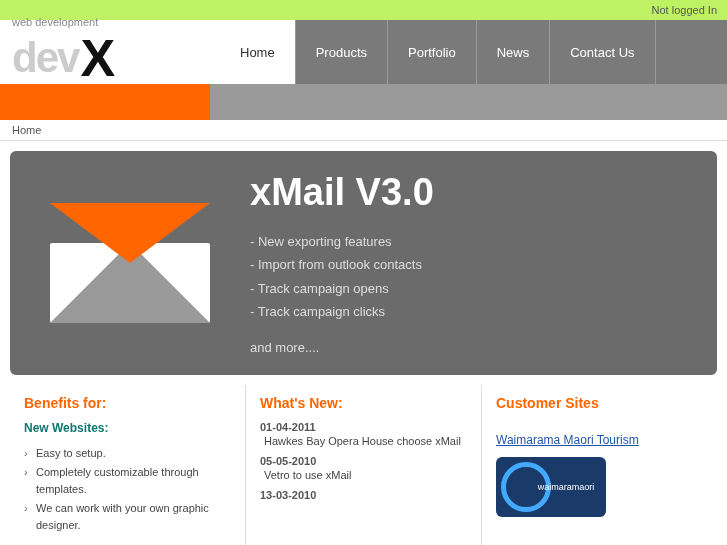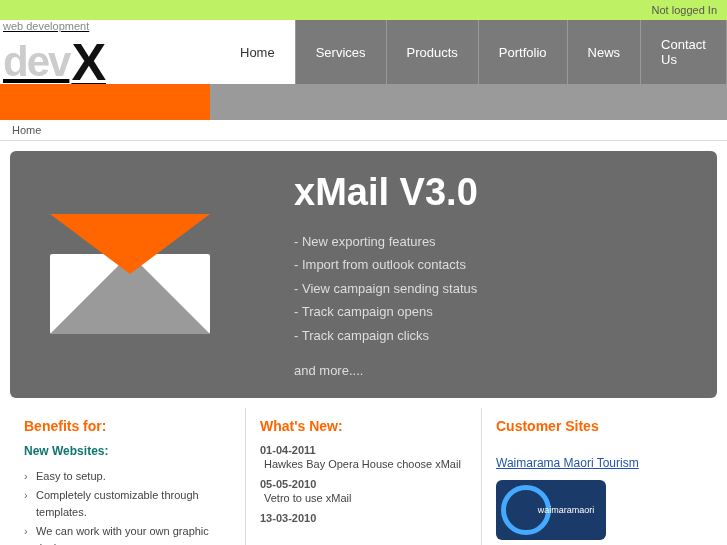--- a/index.html
+++ b/index.html
@@ -3,41 +3,41 @@
   <meta charset="utf-8">
   <style>
     * { margin: 0; padding: 0; box-sizing: border-box; }
     body { font-family: Arial, sans-serif; font-size: 12px; background: #fff; width: 727px; }
 
     
     #top-bar { text-align: right; padding: 4px 10px; font-size: 11px; color: #555; background: #bef264; }
 
     
     #header { display: flex; align-items: stretch; height: 64px; background: #fff; }
-    #logo-area { width: 220px; display: flex; align-items: flex-start; padding-left: 3px; flex-shrink: 0; text-decoration: underline; }
+    #logo-area { width: 220px; display: flex; align-items: center; padding-left: 12px; flex-shrink: 0; }
     #logo-text { font-size: 11px; color: #888; }
     #logo-main { display: flex; align-items: center; }
     #logo-dev { font-size: 42px; font-weight: bold; color: #ccc; letter-spacing: -2px; }
     #logo-x { font-size: 52px; font-weight: bold; color: #111; margin-left: 2px; }
 
     
     #nav { display: flex; align-items: stretch; flex: 1; background: #7a7a7a; }
     .nav-item { display: flex; align-items: center; justify-content: center; padding: 0 20px; color: #fff; font-size: 13px; cursor: pointer; text-decoration: none; border-right: 1px solid #999; }
     .nav-item.active { background: #fff; color: #333; }
 
     
     #orange-banner { height: 36px; background: #ff6600; width: 210px; margin-left: 0; }
     #banner-row { display: flex; background: #fff; }
     #gray-banner { flex: 1; height: 36px; background: #9a9a9a; }
 
     
     #breadcrumb { padding: 4px 12px; font-size: 11px; color: #555; border-bottom: 1px solid #ddd; }
 
     
-    #hero { background: #6b6b6b; margin: 10px; border-radius: 6px; padding: 20px; display: flex; align-items: center; min-height: 200px; gap: 44px; }
+    #hero { background: #6b6b6b; margin: 10px; border-radius: 6px; padding: 20px; display: flex; align-items: center; min-height: 200px; }
     #hero-icon { width: 200px; flex-shrink: 0; display: flex; justify-content: center; align-items: center; }
     .envelope-wrap { position: relative; width: 160px; height: 120px; }
     .envelope-body { position: absolute; bottom: 0; left: 0; width: 160px; height: 80px; background: #fff; border-radius: 2px; }
     .envelope-flap-left { position: absolute; bottom: 0; left: 0; width: 0; height: 0; border-style: solid; border-width: 80px 80px 0 0; border-color: transparent #9a9a9a transparent transparent; }
     .envelope-flap-right { position: absolute; bottom: 0; right: 0; width: 0; height: 0; border-style: solid; border-width: 80px 0 0 80px; border-color: transparent transparent transparent #9a9a9a; }
     .envelope-top { position: absolute; top: 0; left: 0; width: 0; height: 0; border-style: solid; border-width: 60px 80px 0 80px; border-color: #ff6600 transparent transparent transparent; }
     #hero-content { flex: 1; padding-left: 20px; color: #fff; }
     #hero-title { font-size: 38px; font-weight: bold; color: #fff; margin-bottom: 16px; }
     .hero-feature { font-size: 13px; color: #ddd; line-height: 1.8; }
     #hero-more { font-size: 13px; color: #ddd; margin-top: 16px; }
@@ -73,21 +73,20 @@
     <div>
       <div id="logo-text">web development</div>
       <div id="logo-main">
         <span id="logo-dev">dev</span>
         <span id="logo-x">X</span>
       </div>
     </div>
   </div>
   <nav id="nav">
     <a class="nav-item active">Home</a>
-    <a class="nav-item">Services</a>
     <a class="nav-item">Products</a>
     <a class="nav-item">Portfolio</a>
     <a class="nav-item">News</a>
     <a class="nav-item">Contact Us</a>
   </nav>
 </div>
 
 <div id="banner-row">
   <div id="orange-banner"></div>
   <div id="gray-banner"></div>
@@ -104,21 +103,20 @@
       <div class="envelope-flap-left"></div>
       <div class="envelope-flap-right"></div>
       <div class="envelope-top"></div>
     </div>
   </div>
   <div id="hero-content">
     <div id="hero-title">xMail V3.0</div>
     <div id="hero-features">
       <div class="hero-feature">- New exporting features</div>
       <div class="hero-feature">- Import from outlook contacts</div>
-      <div class="hero-feature">- View campaign sending status</div>
       <div class="hero-feature">- Track campaign opens</div>
       <div class="hero-feature">- Track campaign clicks</div>
     </div>
     <div id="hero-more">and more....</div>
   </div>
 </div>
 
 <div id="columns">
 
   <div class="col">

